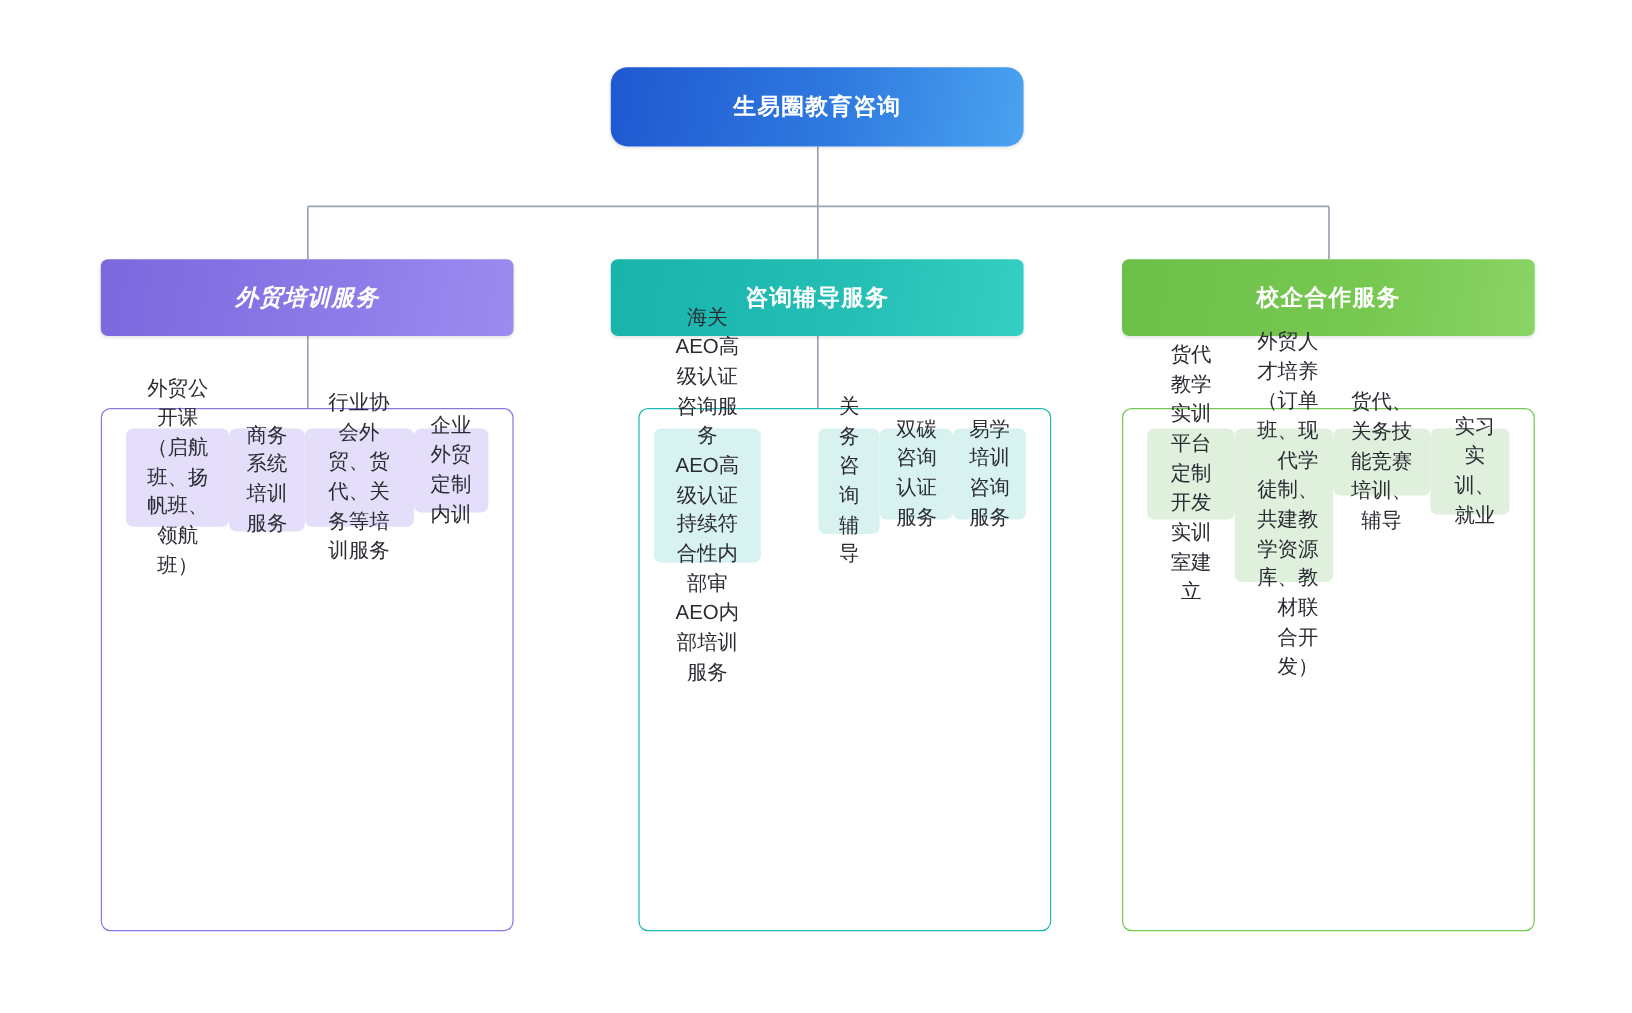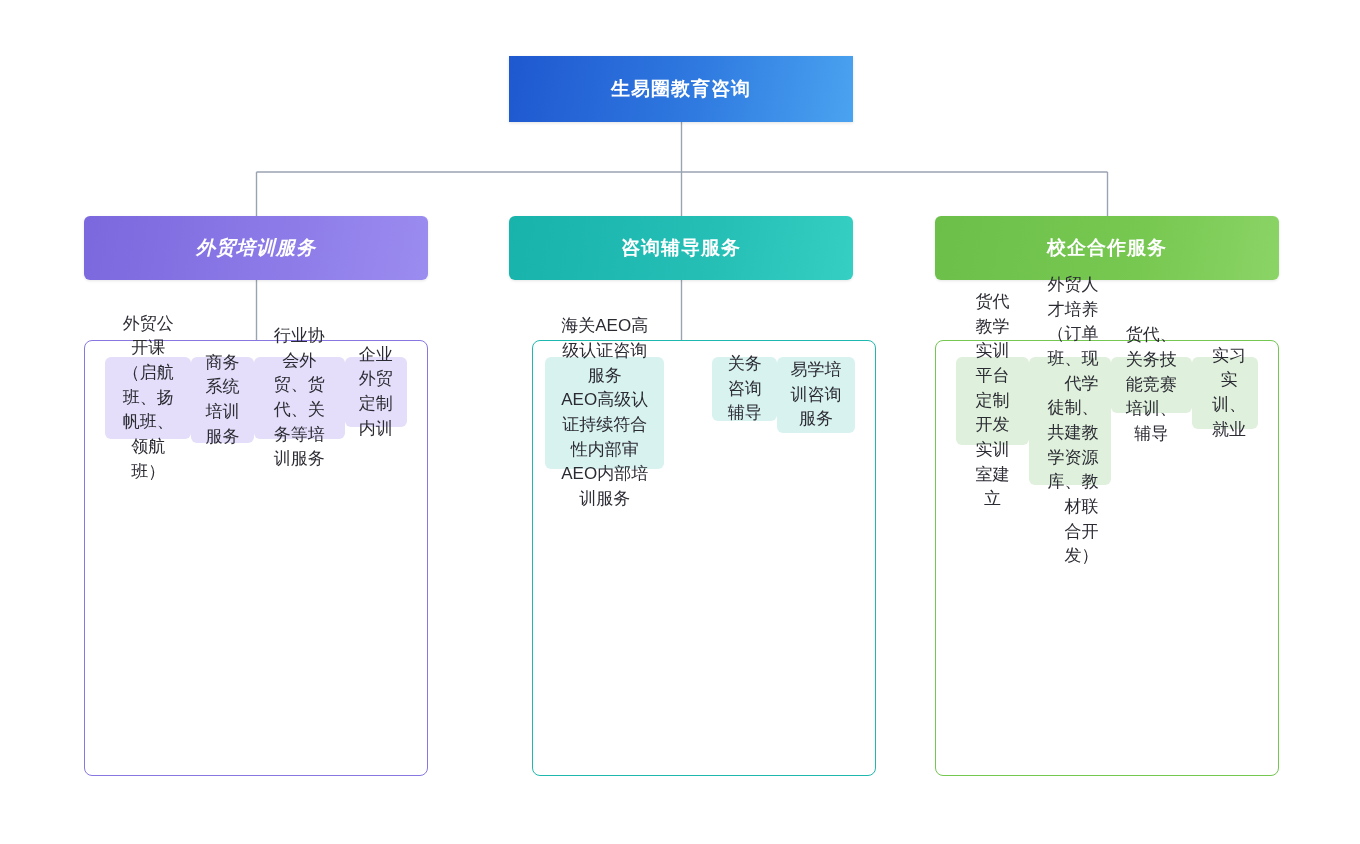--- a/index.html
+++ b/index.html
@@ -20,21 +20,21 @@
     left: 0; top: 0;
     width: 1360px; height: 844px;
     pointer-events: none;
   }
 
   
   .root-node {
     position: absolute;
     left: 509px; top: 56px;
     width: 344px; height: 66px;
-    border-radius: 0;
+    border-radius: 14px;
     background: linear-gradient(100deg, #1f58d0 0%, #2f7ae0 55%, #4aa3f0 100%);
     color: #ffffff;
     font-size: 19px;
     font-weight: bold;
     display: flex; align-items: center; justify-content: center;
     letter-spacing: 1px;
     box-shadow: 0 1px 3px rgba(0,0,0,0.12);
   }
 
   
@@ -95,26 +95,26 @@
 
   
   .p-0 .leaf { margin-bottom: 18px; }
   .p-0 .leaf:nth-child(1) { height: 82px; }
   .p-0 .leaf:nth-child(2) { height: 86px; }
   .p-0 .leaf:nth-child(3) { height: 82px; }
   .p-0 .leaf:nth-child(4) { height: 70px; margin-bottom: 0; }
 
   .p-1 .leaf { margin-bottom: 20px; }
   .p-1 .leaf:nth-child(1) { height: 112px; }
-  .p-1 .leaf:nth-child(2) { height: 64px; margin-left: 48px; }
+  .p-1 .leaf:nth-child(2) { height: 88px; margin-left: 48px; }
   .p-1 .leaf:nth-child(3) { height: 76px; }
   .p-1 .leaf:nth-child(4) { height: 76px; margin-bottom: 0; }
 
   .p-2 .leaf { margin-bottom: 14px; }
-  .p-2 .leaf:nth-child(1) { height: 88px; }
+  .p-2 .leaf:nth-child(1) { height: 76px; }
   .p-2 .leaf:nth-child(2) { height: 128px; text-align: right; }
   .p-2 .leaf:nth-child(3) { height: 56px; }
   .p-2 .leaf:nth-child(4) { height: 72px; margin-bottom: 0; padding-left: 20px; }
 </style>
 </head>
 <body>
 
 <div id="stage">
 
   <svg class="connectors" viewBox="0 0 1360 844">
@@ -158,20 +158,21 @@
     <div class="leaf">行业协会外贸、货代、关务等培
 训服务</div>
     <div class="leaf">企业外贸定制内训</div>
   </div>
 
   <div class="panel p-1">
     <div class="leaf">海关AEO高级认证咨询服务
 AEO高级认证持续符合性内部审
 AEO内部培训服务</div>
     <div class="leaf">关务咨询辅导</div>
+    <div class="leaf">双碳咨询认证服务</div>
     <div class="leaf">易学培训咨询服务</div>
   </div>
 
   <div class="panel p-2">
     <div class="leaf">货代教学实训平台定制开发
 实训室建立</div>
     <div class="leaf">外贸人才培养（订单班、现代学
 徒制、共建教学资源库、教材联
 合开发）</div>
     <div class="leaf">货代、关务技能竞赛培训、辅导</div>

